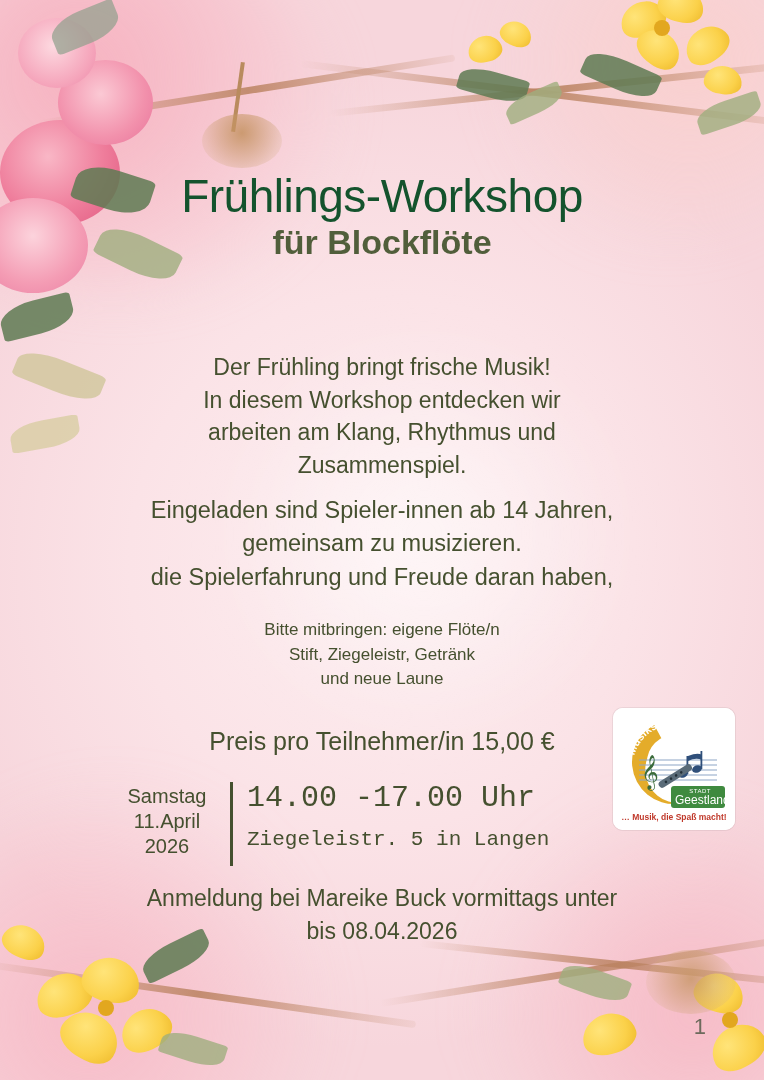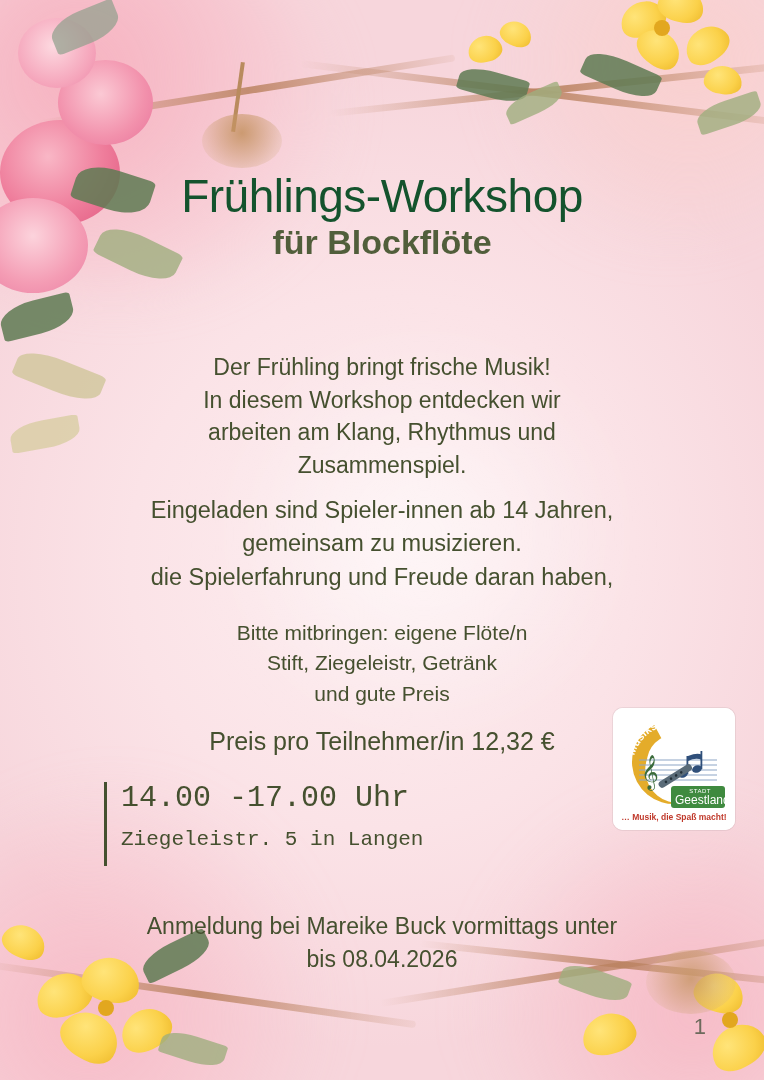--- a/index.html
+++ b/index.html
@@ -141,21 +141,21 @@
   .para {
     position: absolute;
     left: 0;
     width: 100%;
     text-align: center;
     color: #45502f;
     line-height: 1.42;
   }
   .p-intro { top: 303px; font-size: 23px; margin-top: 48px; }
   .p-invite { top: 494px; font-size: 23.5px; }
-  .p-bring { top: 618px; font-size: 21px; line-height: 1.45; }
+  .p-bring { top: 618px; font-size: 17px; line-height: 1.45; }
   .p-price { top: 724px; font-size: 25px; }
 
   .datetime {
     position: absolute;
     top: 780px;
     left: 104px;
     width: 540px;
     display: flex;
     align-items: flex-start;
   }
@@ -188,21 +188,20 @@
 
   .signup {
     position: absolute;
     top: 882px;
     left: 0;
     width: 100%;
     text-align: center;
     color: #45502f;
     font-size: 23px;
     line-height: 1.42;
-    margin-top: 28px;
   }
 
   .page-num {
     position: absolute;
     right: 58px;
     bottom: 40px;
     font-size: 22px;
     color: #6d6a5c;
     z-index: 6;
   }
@@ -349,26 +348,31 @@
 
     <div class="para p-invite">
       <div>Eingeladen sind Spieler-innen ab 14 Jahren,</div>
       <div>gemeinsam zu musizieren.</div>
       <div>die Spielerfahrung und Freude daran haben,</div>
     </div>
 
     <div class="para p-bring">
       <div>Bitte  mitbringen: eigene Flöte/n</div>
       <div>Stift, Ziegeleistr, Getränk</div>
-      <div>und gute Preis</div>
-    </div>
-
-    <div class="para p-price">Preis pro Teilnehmer/in 12,32 €</div>
+      <div>und neue Laune</div>
+    </div>
+
+    <div class="para p-price">Preis pro Teilnehmer/in 15,00 €</div>
 
     <div class="datetime">
+      <div class="date-col">
+        <div>Samstag</div>
+        <div>11.April</div>
+        <div>2026</div>
+      </div>
       <div class="v-rule"></div>
       <div class="time-col">
         <div class="time-main nowrap">14.00 -17.00 Uhr</div>
         <div class="time-addr nowrap">Ziegeleistr. 5 in Langen</div>
       </div>
     </div>
 
     <div class="signup">
       <div>Anmeldung bei Mareike Buck vormittags unter</div>
       <div>bis 08.04.2026</div>

